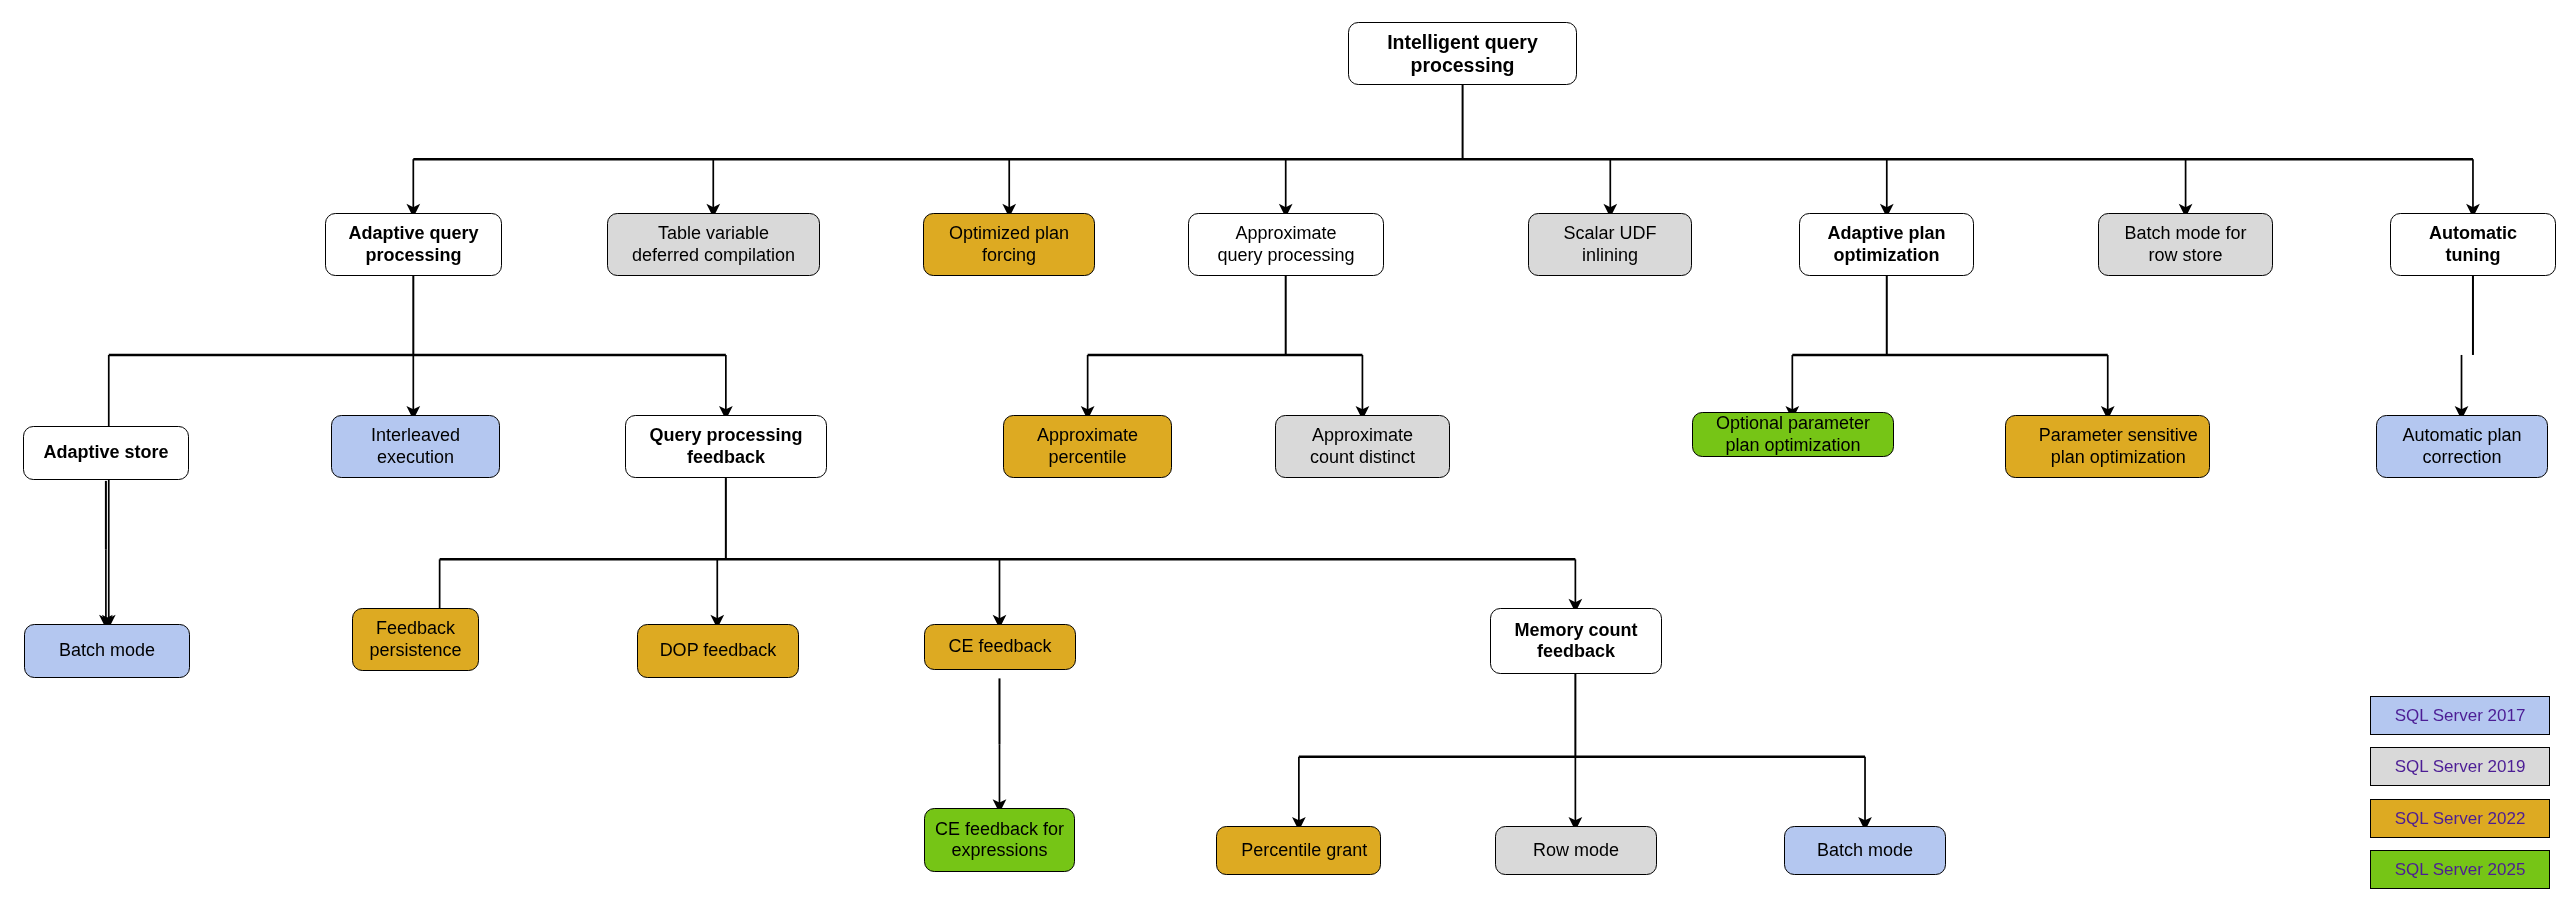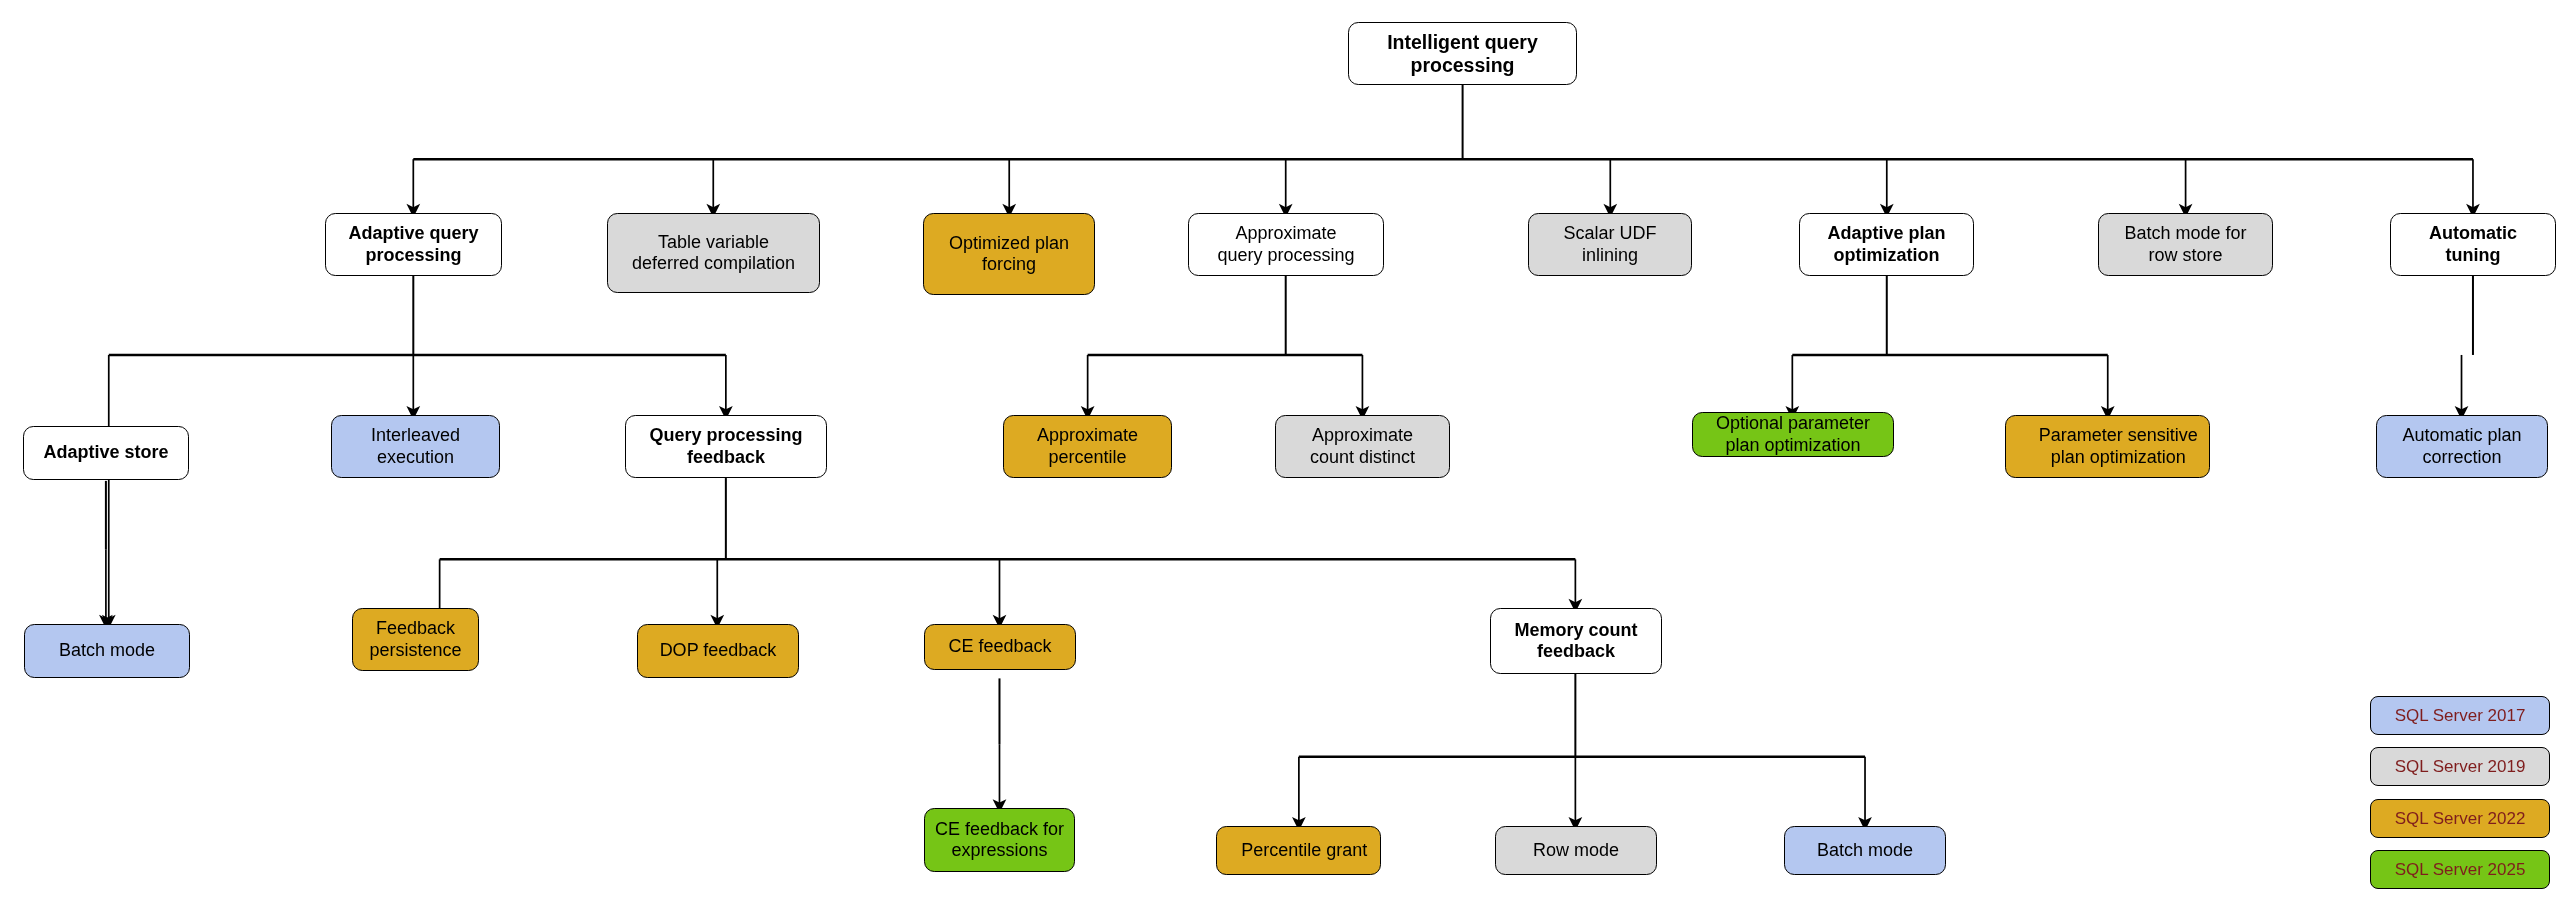--- a/index.html
+++ b/index.html
@@ -10,23 +10,23 @@
         display:flex;align-items:center;justify-content:center;text-align:center;
         font-family:"Liberation Sans",sans-serif;color:#000;line-height:1.18;
         padding:2.3px 4.6px;background:#fff;}
   .node .lbl{display:block;white-space:pre-line;}
   .n-white{background:#ffffff;}
   .n-gray{background:#d9d9d9;}
   .n-blue{background:#b4c7f0;}
   .n-gold{background:#ddaa22;}
   .n-green{background:#76c516;}
   .bold .lbl{font-weight:bold;}
-  .legend-item{position:absolute;box-sizing:border-box;border:1.7px solid #000;border-radius:8px;
+  .legend-item{position:absolute;box-sizing:border-box;border:1.7px solid #000;border-radius:0;
                display:flex;align-items:center;justify-content:center;
-               font-family:"Liberation Sans",sans-serif;font-size:17px;color:#7f1d1d;}
+               font-family:"Liberation Sans",sans-serif;font-size:17px;color:#4c1d95;}
 </style>
 </head>
 <body>
 
 <div id="stage">
   <svg id="wires" viewBox="0 0 4500 1600" xmlns="http://www.w3.org/2000/svg">
       <defs>
         <marker id="ah" markerWidth="10" markerHeight="10" refX="5" refY="5" orient="auto" markerUnits="strokeWidth">
           <path d="M1,1 L9,5 L1,9 L3,5 Z" fill="#000"></path>
         </marker>
@@ -74,25 +74,25 @@
     </svg>
   <div id="nodes">
       <div class="node n-white bold" style="left: 1348px; top: 22px; width: 229px; height: 63px; font-size: 19.5px;">
         <span class="lbl">Intelligent query
 processing</span>
       </div>
       <div class="node n-white bold" style="left: 325px; top: 213px; width: 177px; height: 63px; font-size: 18px;">
         <span class="lbl">Adaptive query
 processing</span>
       </div>
-      <div class="node n-gray" style="left: 607px; top: 213px; width: 213px; height: 80px; font-size: 18px;">
+      <div class="node n-gray" style="left: 607px; top: 213px; width: 213px; height: 63px; font-size: 18px;">
         <span class="lbl">Table variable
 deferred compilation</span>
       </div>
-      <div class="node n-gold" style="left: 923px; top: 213px; width: 172px; height: 82px; font-size: 18px;">
+      <div class="node n-gold" style="left: 923px; top: 213px; width: 172px; height: 63px; font-size: 18px;">
         <span class="lbl">Optimized plan
 forcing</span>
       </div>
       <div class="node n-white" style="left: 1188px; top: 213px; width: 196px; height: 63px; font-size: 18px;">
         <span class="lbl">Approximate
 query processing</span>
       </div>
       <div class="node n-gray" style="left: 1528px; top: 213px; width: 164px; height: 63px; font-size: 18px;">
         <span class="lbl">Scalar UDF
 inlining</span>

